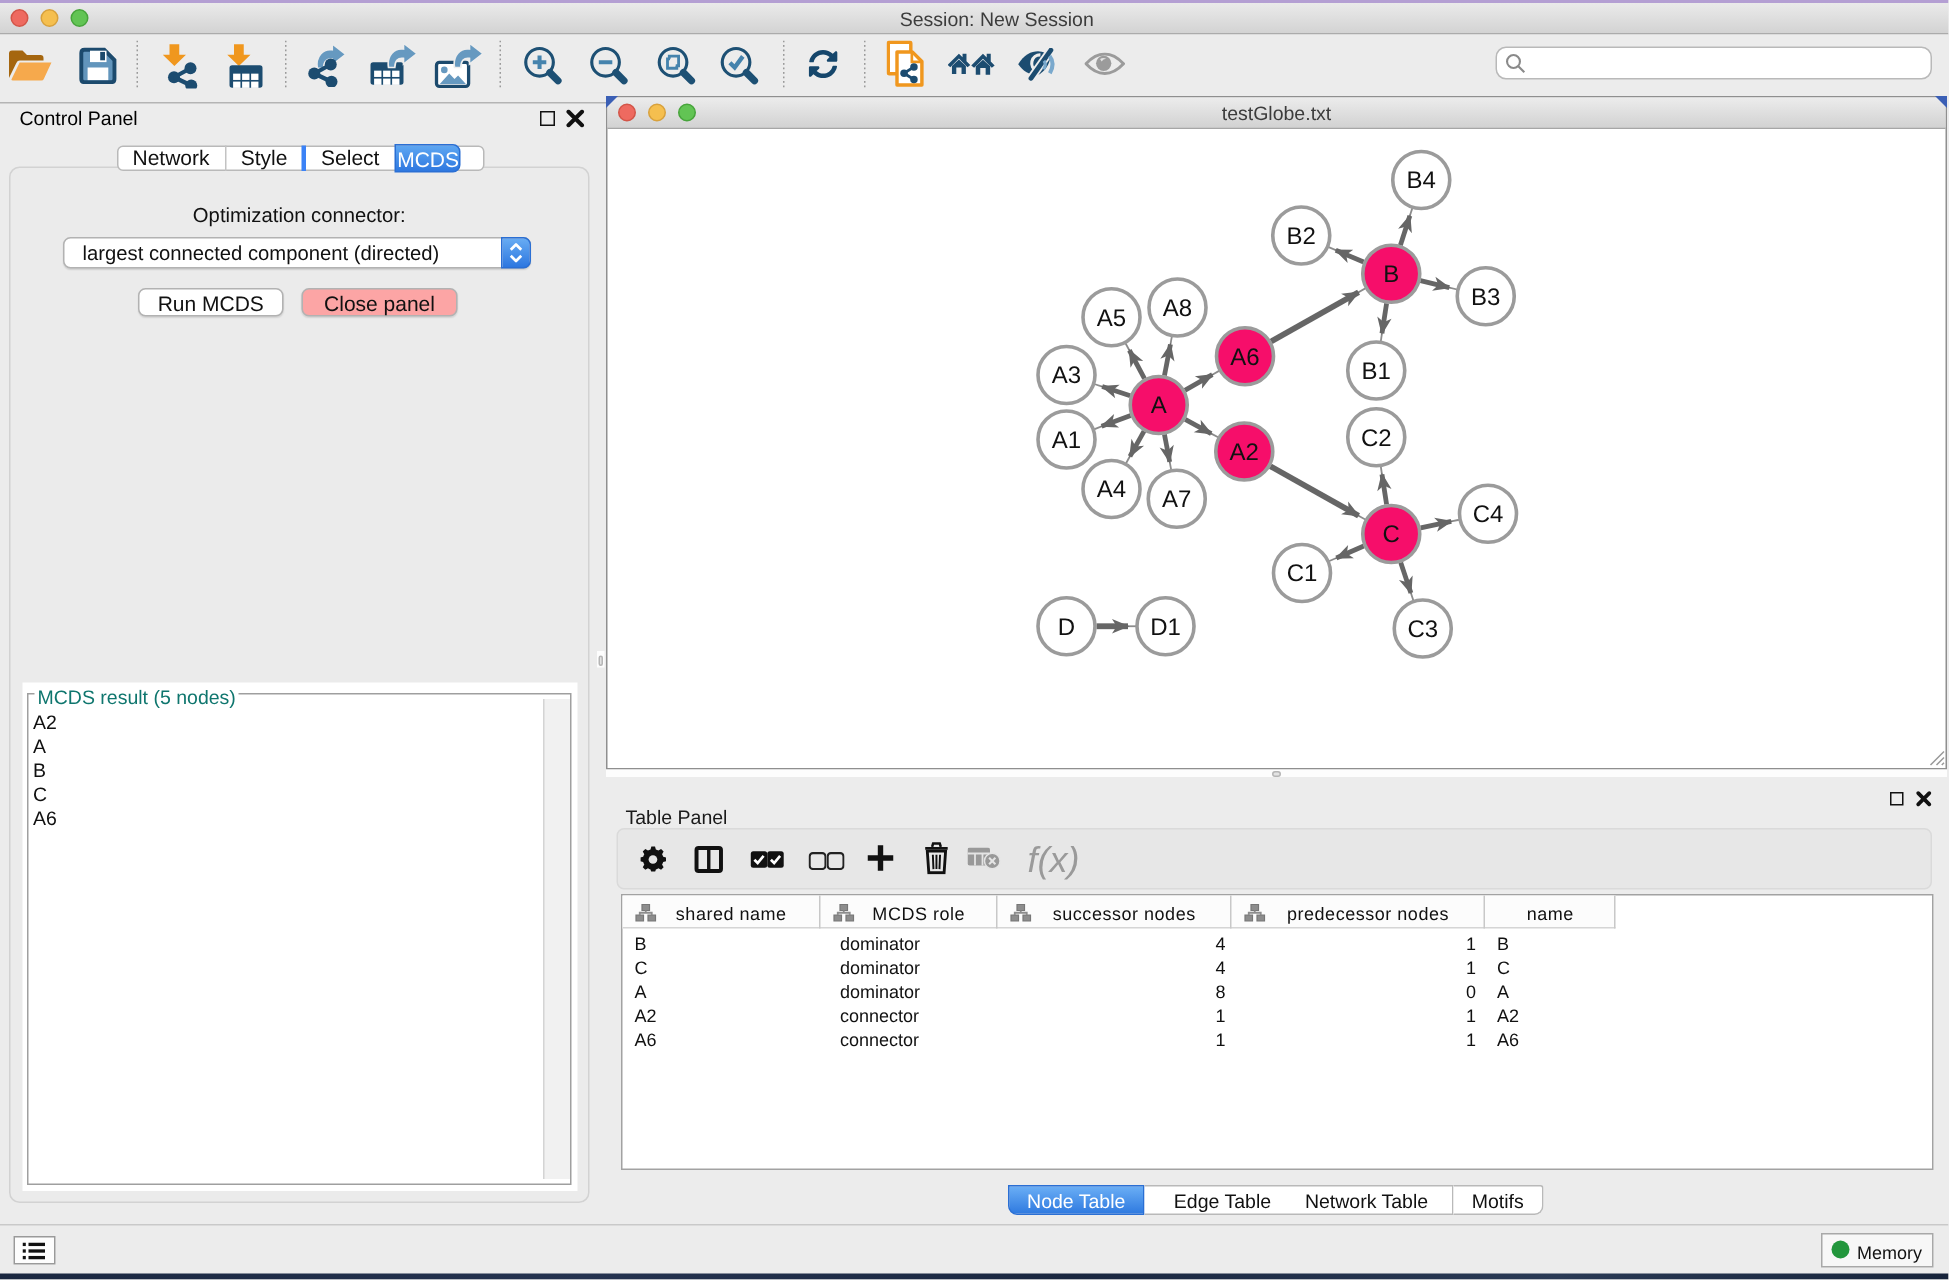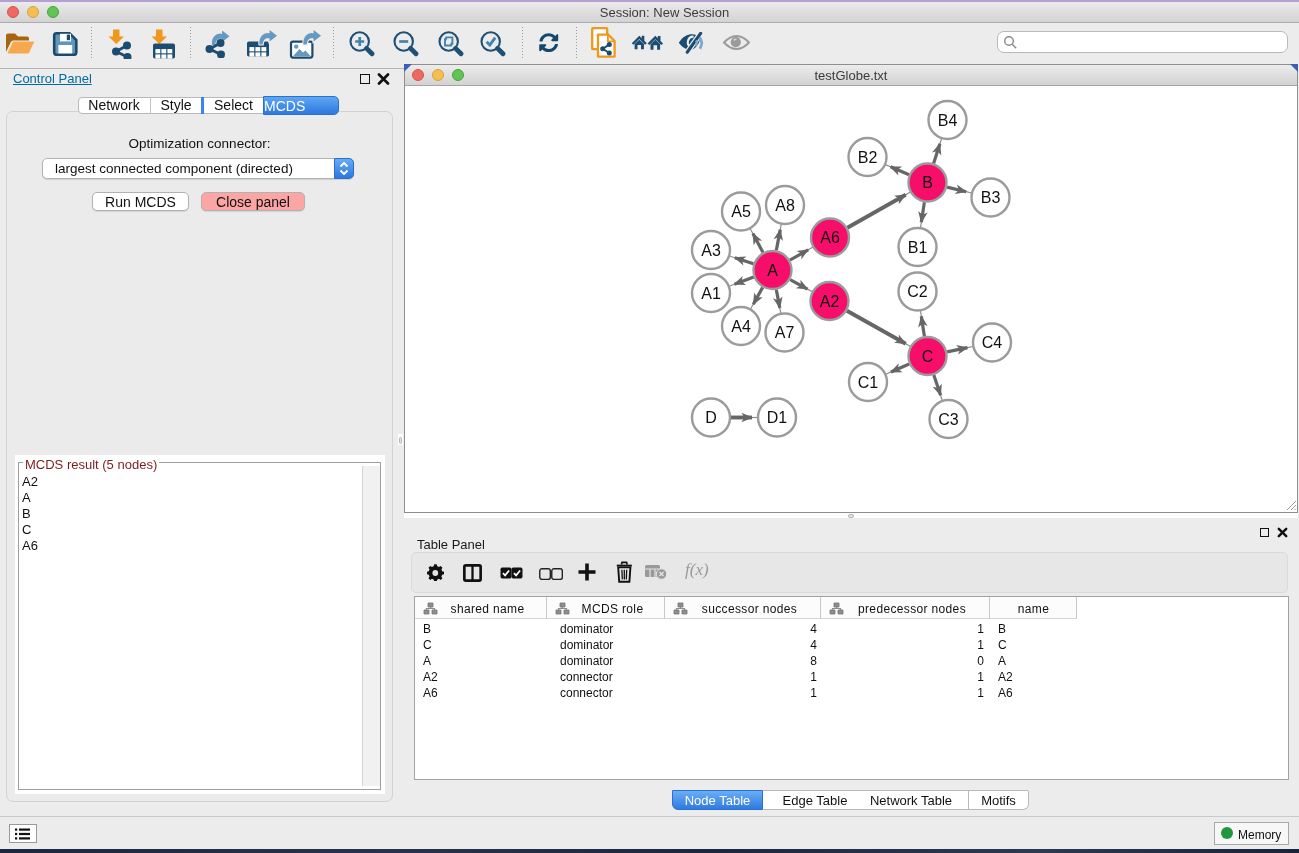--- a/index.html
+++ b/index.html
@@ -140,47 +140,47 @@
 <div style="position:absolute;left:333px;top:27px;width:1px;height:32px;background-image:linear-gradient(#9a9a9a 33%,rgba(0,0,0,0) 0%);background-size:1px 3px;"></div>
 <div style="position:absolute;left:522px;top:27px;width:1px;height:32px;background-image:linear-gradient(#9a9a9a 33%,rgba(0,0,0,0) 0%);background-size:1px 3px;"></div>
 <div style="position:absolute;left:576px;top:27px;width:1px;height:32px;background-image:linear-gradient(#9a9a9a 33%,rgba(0,0,0,0) 0%);background-size:1px 3px;"></div>
 <div class="abs" style="left:997px;top:31px;width:291px;height:22px;background:#fff;border:1px solid #b9b9b9;border-radius:7px;box-sizing:border-box;"></div>
 <svg class="abs" style="left:1003px;top:35px" width="15" height="15" viewBox="0 0 15 15">
     <circle cx="6" cy="6" r="4.3" fill="none" stroke="#8a8a8a" stroke-width="1.4"></circle>
     <path d="M9.2 9.2 L13.2 13.2" stroke="#8a8a8a" stroke-width="1.4"></path>
   </svg>
 
 <div class="abs" style="left:0;top:68px;width:404px;height:1px;background:#b4b4b4;"></div>
-<div class="abs" style="left:13px;top:71px;font-size:13px;color:#0369a1;text-decoration:underline;">Control Panel</div>
+<div class="abs" style="left:13px;top:71px;font-size:13px;color:#000000;">Control Panel</div>
 <div class="abs" style="left:360px;top:74px;width:10px;height:10px;border:1.6px solid #111;box-sizing:border-box;"></div>
 <svg class="abs" style="left:377px;top:73px" width="13" height="12" viewBox="0 0 13 12">
     <path d="M2 1.5 L11 10.5 M11 1.5 L2 10.5" stroke="#111" stroke-width="2.7" stroke-linecap="round"></path>
   </svg>
 
 <div class="abs" style="left:6px;top:111px;width:387px;height:691px;background:#ebebeb;border:1px solid #d2d2d2;border-radius:7px;box-sizing:border-box;"></div>
 <div class="abs" style="left:78px;top:97px;width:245px;height:17px;background:#fff;border:1px solid #b9b9b9;border-radius:4px;box-sizing:border-box;"></div>
 <div class="abs" style="left:78px;top:97px;width:73px;height:17px;box-sizing:border-box;font-size:14px;text-align:center;line-height:16px;color:#111;border-right:1px solid #c3c3c3;">Network</div>
 <div class="abs" style="left:151px;top:97px;width:53px;height:17px;box-sizing:border-box;font-size:14px;text-align:center;line-height:16px;color:#111;border-right:3px solid #3b82f6;">Style</div>
 <div class="abs" style="left:204px;top:97px;width:59px;height:31px;box-sizing:border-box;font-size:14px;text-align:center;line-height:16px;color:#111;">Select</div>
-<div class="abs" style="left:263px;top:96px;width:76px;height:19px;box-sizing:border-box;font-size:14px;text-align:left;line-height:18px;color:#fff;background:linear-gradient(#5ea7f2,#2e78e0);border-radius:0 5px 5px 0;border:1px solid #2a6fd4;">MCDS</div>
+<div class="abs" style="left:263px;top:96px;width:44px;height:19px;box-sizing:border-box;font-size:14px;text-align:right;line-height:18px;color:#fff;background:linear-gradient(#5ea7f2,#2e78e0);border-radius:0 5px 5px 0;border:1px solid #2a6fd4;">MCDS</div>
 
 <div class="abs" style="left:0px;top:136px;width:399px;text-align:center;font-size:13.5px;color:#111;">Optimization connector:</div>
 <div class="abs" style="left:42px;top:158px;width:312px;height:21px;background:#fff;border:1px solid #b2b2b2;border-radius:5px;box-shadow:0 1px 1px rgba(0,0,0,0.12);box-sizing:border-box;"></div>
 <div class="abs" style="left:55px;top:161px;font-size:13.5px;color:#111;">largest connected component (directed)</div>
 <div class="abs" style="left:334px;top:158px;width:20px;height:21px;background:linear-gradient(#68acf3,#2d77e0);border:1px solid #2a6fd4;border-radius:0 5px 5px 0;box-sizing:border-box;"></div>
 <svg class="abs" style="left:338px;top:161px" width="12" height="15" viewBox="0 0 12 15">
     <path d="M2.5 5.5 L6 2 L9.5 5.5" fill="none" stroke="#fff" stroke-width="1.8" stroke-linejoin="round"></path>
     <path d="M2.5 9.5 L6 13 L9.5 9.5" fill="none" stroke="#fff" stroke-width="1.8" stroke-linejoin="round"></path>
   </svg>
 <div class="abs" style="left:92px;top:192px;width:97px;height:19px;background:#fff;border:1px solid #b2b2b2;border-radius:5px;box-shadow:0 1px 1px rgba(0,0,0,0.10);font-size:14px;text-align:center;line-height:18px;color:#111;box-sizing:border-box;">Run MCDS</div>
 <div class="abs" style="left:201px;top:192px;width:104px;height:19px;background:#fca5a5;border:1px solid #b2b2b2;border-radius:5px;box-shadow:0 1px 1px rgba(0,0,0,0.10);font-size:14px;text-align:center;line-height:18px;color:#111;box-sizing:border-box;">Close panel</div>
 
 <div class="abs" style="left:15px;top:455px;width:370px;height:339px;background:#fff;"></div>
 <div class="abs" style="left:18px;top:462px;width:363px;height:328px;border:1px solid #9f9f9f;box-sizing:border-box;"></div>
-<div class="abs" style="left:23px;top:457px;background:#fff;padding:0 2px;font-size:13px;color:#7f1d1d;">MCDS result (5 nodes)</div>
+<div class="abs" style="left:23px;top:457px;background:#fff;padding:0 2px;font-size:13px;color:#0f766e;">MCDS result (5 nodes)</div>
 <div class="abs" style="left:362px;top:466px;width:17px;height:320px;background:#f1f1f1;border-left:1px solid #d4d4d4;"></div>
 <div class="abs" style="left:22px;top:474px;font-size:13px;line-height:16px;color:#111;">A2<br>A<br>B<br>C<br>A6</div>
 
 <div class="abs" style="left:404px;top:64px;width:894px;height:449px;background:#fff;border:1px solid #8f8f8f;box-sizing:border-box;"></div>
 <div class="abs" style="left:405px;top:65px;width:892px;height:20px;background:linear-gradient(#ececec,#d2d2d2);border-bottom:1px solid #a6a6a6;"></div>
 <div style="position:absolute;left:412.0px;top:69.0px;width:12px;height:12px;border-radius:50%;background:#ee6a60;border:1px solid #d35548;box-sizing:border-box;"></div>
 <div style="position:absolute;left:431.8px;top:69.0px;width:12px;height:12px;border-radius:50%;background:#f5bf4f;border:1px solid #d8a13c;box-sizing:border-box;"></div>
 <div style="position:absolute;left:451.6px;top:69.0px;width:12px;height:12px;border-radius:50%;background:#62c454;border:1px solid #47a43b;box-sizing:border-box;"></div>
 <div class="abs" style="left:405px;top:68px;width:892px;text-align:center;font-size:13px;color:#3c3c3c;">testGlobe.txt</div>
 <svg class="abs" style="left:1286px;top:500px" width="11" height="11" viewBox="0 0 11 11">
@@ -322,21 +322,21 @@
     <path d="M6.4 3.6 L7.1 1.3 H11.5 L12.2 3.6" fill="none" stroke="#111" stroke-width="1.7"></path>
     <path d="M3.2 6.4 L4.2 20.8 H14.4 L15.4 6.4 Z" fill="none" stroke="#111" stroke-width="1.9"></path>
     <path d="M6.9 8.8 L7.3 18.4 M9.3 8.8 V18.4 M11.7 8.8 L11.3 18.4" stroke="#111" stroke-width="1.3"></path>
   </svg>
 <svg style="position:absolute;left:645px;top:565px" width="22" height="15" viewBox="0 0 22 15">
     <rect x="0" y="0" width="15" height="12" rx="1.5" fill="#999"></rect>
     <path d="M0 4 H15 M5 4 V12 M10 4 V12" stroke="#e4e4e4" stroke-width="1.2"></path>
     <circle cx="16.5" cy="9" r="5.2" fill="#999" stroke="#e4e4e4" stroke-width="1"></circle>
     <path d="M14.4 6.9 L18.6 11.1 M18.6 6.9 L14.4 11.1" stroke="#e4e4e4" stroke-width="1.4"></path>
   </svg>
-<div class="abs" style="left:685px;top:560px;font-size:17px;font-style:italic;font-family:Liberation Serif, serif;color:#9a9a9a;"><i>f(x)</i></div>
+<div class="abs" style="left:685px;top:560px;font-size:24px;font-style:italic;font-family:Liberation Sans, sans-serif;color:#9a9a9a;"><i>f(x)</i></div>
 <div class="abs" style="left:414px;top:596px;width:875px;height:184px;background:#fff;border:1px solid #a2a2a2;box-sizing:border-box;"></div>
 <div class="abs" style="left:415px;top:597px;width:662px;height:22px;background:#fcfcfc;border-bottom:1px solid #d5d5d5;box-sizing:border-box;"></div>
 <div style="position:absolute;left:415px;top:597px;width:132px;height:22px;border-right:1px solid #c8c8c8;box-sizing:border-box;"></div>
 <svg style="position:absolute;left:423px;top:602px" width="15" height="13" viewBox="0 0 15 13">
     <path d="M5 1 h5 v4 h-5 z M1 8 h5 v4 h-5 z M9 8 h5 v4 h-5 z" fill="#8d8d8d" stroke="#777" stroke-width="0.8"></path>
     <path d="M7.5 5 V6.5 M3.5 8 V6.5 H11.5 V8" stroke="#8d8d8d" fill="none" stroke-width="1.2"></path>
   </svg>
 <div style="position:absolute;left:428px;top:602px;width:119px;text-align:center;font-size:12px;letter-spacing:0.35px;color:#111;">shared name</div>
 <div style="position:absolute;left:547px;top:597px;width:118px;height:22px;border-right:1px solid #c8c8c8;box-sizing:border-box;"></div>
 <svg style="position:absolute;left:555px;top:602px" width="15" height="13" viewBox="0 0 15 13">

